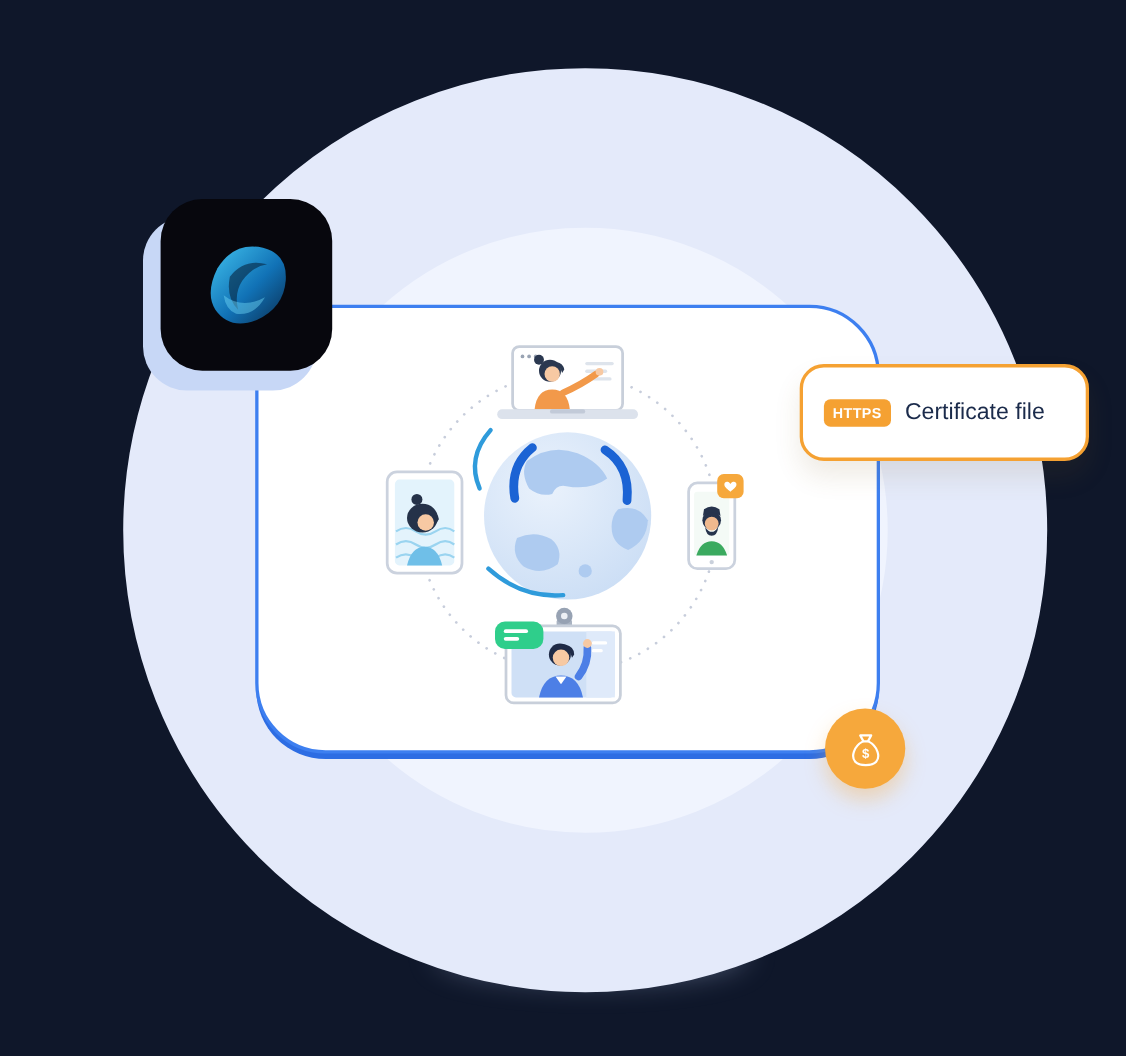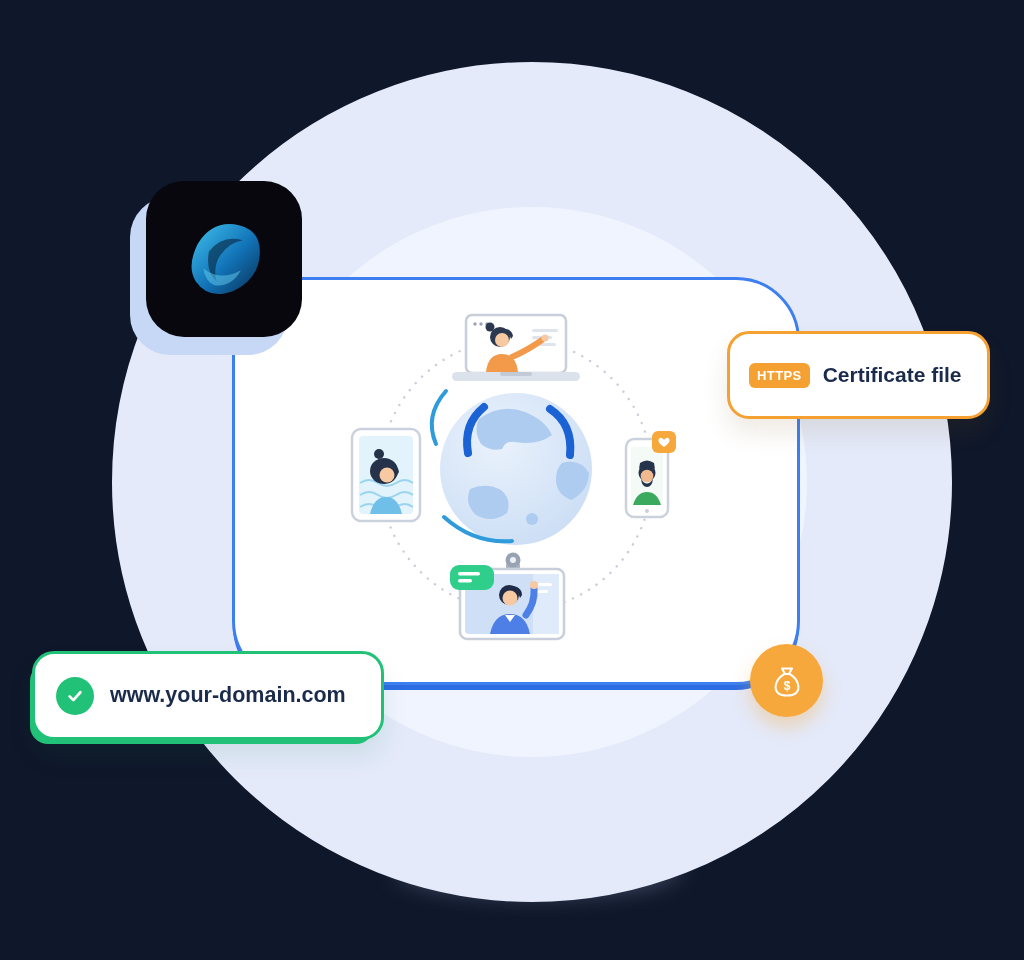--- a/index.html
+++ b/index.html
@@ -33,21 +33,21 @@
   .pill{position:absolute;display:flex;align-items:center;background:#fff;box-sizing:border-box;}
   .cert{
     left:727px;top:331px;width:263px;height:88px;border:3px solid var(--accent-orange,#F5A132);
     border-radius:22px;padding:0 19px;gap:13px;
     box-shadow:0 14px 24px rgba(120,90,30,0.12);
   }
   .https{
     background:var(--accent-orange,#F5A132);color:#fff;font-weight:700;font-size:13px;
     letter-spacing:0.4px;padding:6px 8px;border-radius:6px;line-height:1;
   }
-  .cert-label{color:var(--navy,#1B2B4B);font-size:21px;font-weight:700;white-space:nowrap;}
+  .cert-label{color:var(--navy,#1B2B4B);font-size:21px;font-weight:400;white-space:nowrap;}
   .domain{
     left:32px;top:651px;width:352px;height:89px;border:3px solid var(--accent-green,#21C277);
     border-radius:22px;padding:0 21px;gap:16px;
     box-shadow:-6px 8px 0 -4px var(--accent-green,#21C277), 0 16px 26px rgba(20,120,80,0.10);
   }
   .check{
     width:38px;height:38px;border-radius:50%;background:var(--accent-green,#21C277);
     display:flex;align-items:center;justify-content:center;flex:0 0 auto;
   }
   .domain-label{color:var(--navy,#1B2B4B);font-size:21.5px;font-weight:700;white-space:nowrap;}
@@ -174,28 +174,20 @@
       <path d="M34 42 Q48 24 70 30 Q56 32 46 46 Q38 58 42 74 Q30 62 34 42 Z" fill="#07243F" opacity="0.6"></path>
       <path d="M28 60 Q46 74 68 62 Q58 80 40 78 Q30 74 28 60 Z" fill="#6FD6F7" opacity="0.45"></path>
     </svg>
   </div>
 
   <div class="pill cert">
     <span class="https">HTTPS</span>
     <span class="cert-label">Certificate file</span>
   </div>
 
-  <div class="pill domain">
-    <span class="check">
-      <svg width="20" height="20" viewBox="0 0 24 24">
-        <path d="M5.5 12.5 L10 17 L18.5 7.5" stroke="#fff" stroke-width="3.2" fill="none" stroke-linecap="round" stroke-linejoin="round"></path>
-      </svg>
-    </span>
-    <span class="domain-label">www.your-domain.com</span>
-  </div>
 
   <div class="money">
     <svg width="44" height="44" viewBox="0 0 44 44">
       <path d="M17 9.5 h10 l-3 5.5 h-4 Z" fill="none" stroke="#fff" stroke-width="2" stroke-linejoin="round"></path>
       <path d="M19.5 15 C11 19.5 8.5 29 12.5 33.5 C16 37.5 28 37.5 31.5 33.5 C35.5 29 33 19.5 24.5 15" fill="none" stroke="#fff" stroke-width="2" stroke-linecap="round"></path>
       <text x="22" y="30.5" text-anchor="middle" font-size="12" font-weight="bold" fill="#fff" font-family="Liberation Sans, sans-serif">$</text>
     </svg>
   </div>
 
 </div>

